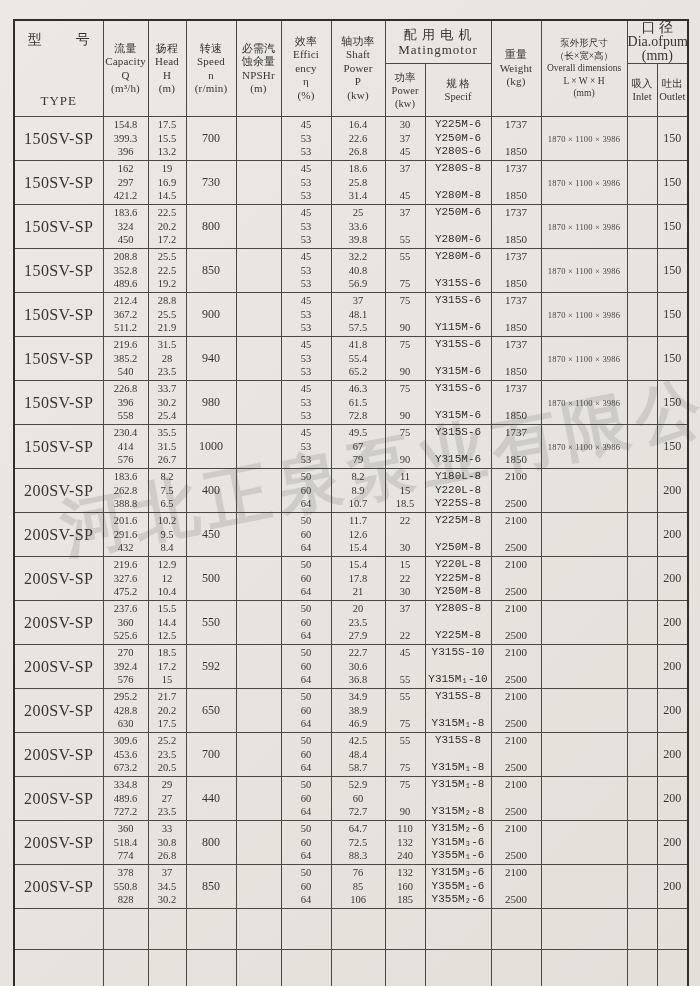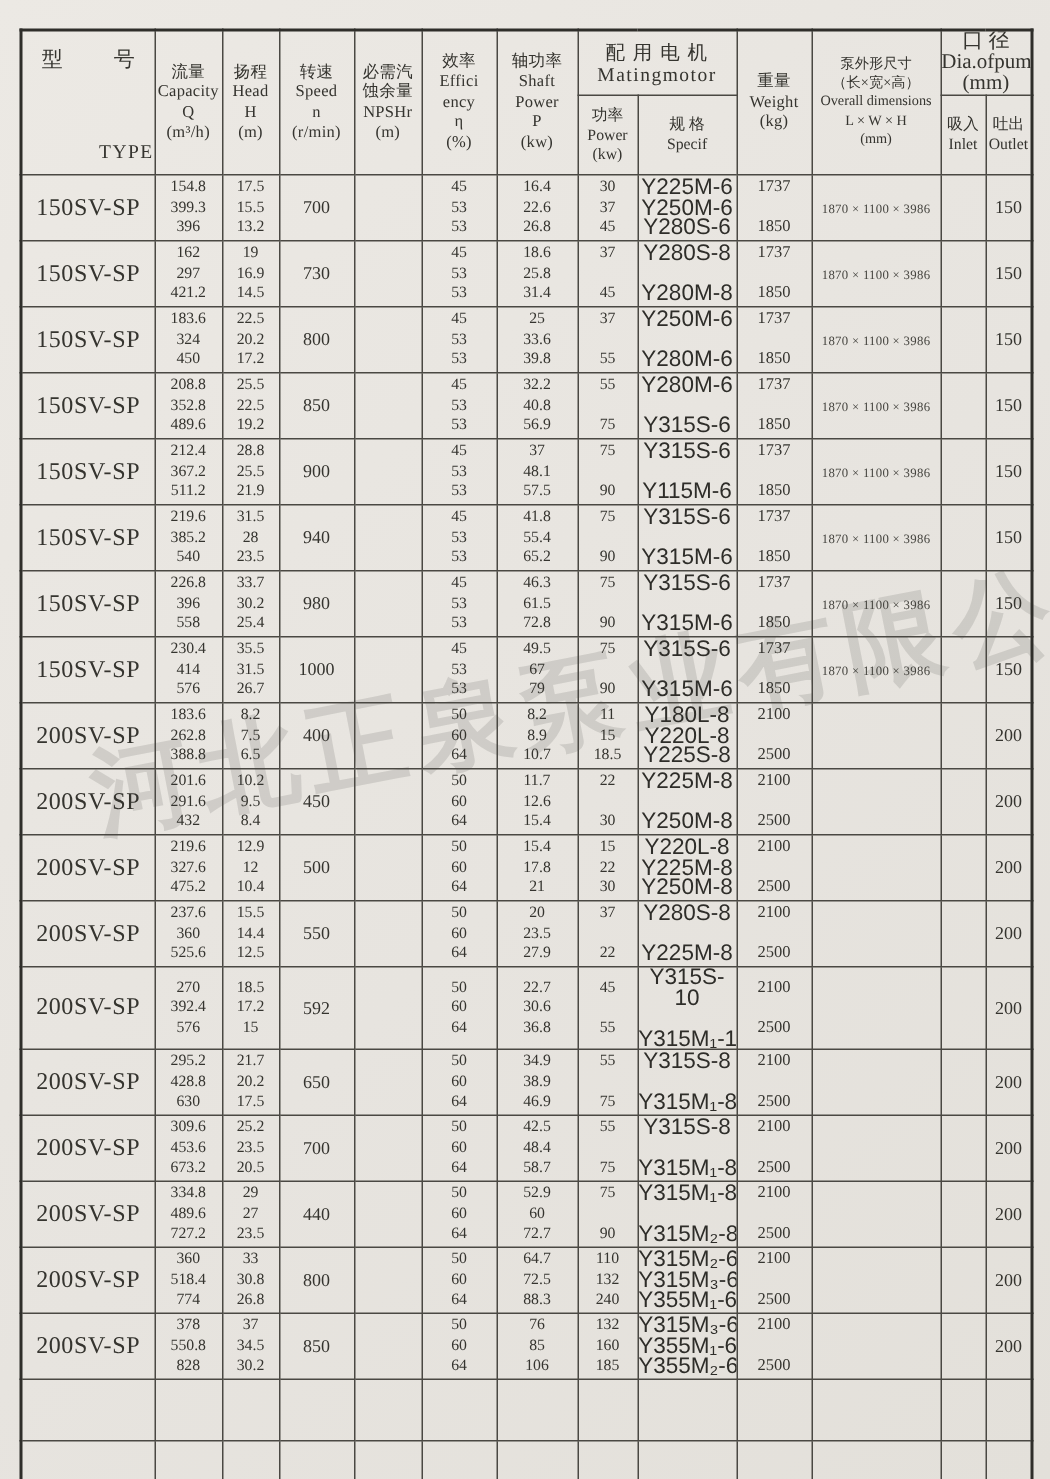--- a/index.html
+++ b/index.html
@@ -41,32 +41,32 @@
     font-size:11px;line-height:13.5px;
     white-space:pre-line;
     letter-spacing:0.2px;
   }
   th.type-h{vertical-align:middle;}
   .type-h-inner{
     display:flex;flex-direction:column;justify-content:space-between;
     height:78px;padding:6px 0 4px 0;
   }
   .type-cn{font-size:14px;letter-spacing:10px;text-indent:10px;}
-  .type-en{font-size:13px;letter-spacing:1px;text-align:right;}
+  .type-en{font-size:13px;letter-spacing:1px;}
   .dims-h{font-size:9.5px;line-height:12.5px;white-space:pre-line;}
   .motor-h{font-size:13px;line-height:15px;white-space:pre-line;letter-spacing:1px;}
   .dia-h{font-size:14px;line-height:14px;white-space:pre-line;}
   .sub-h{font-size:10.5px;line-height:13px;white-space:pre-line;}
 
   td.c-type{font-size:16px;letter-spacing:0.4px;}
   td.c-num{font-size:10.5px;line-height:13.5px;white-space:pre-line;}
   td.c-speed{font-size:12px;}
   td.c-specif{
-    font-family:Liberation Sans, sans-serif;
-    font-weight:bold;font-size:15px;line-height:13.5px;white-space:pre-line;
+    font-family:Liberation Mono, monospace;
+    font-weight:bold;font-size:11px;line-height:13.5px;white-space:pre-line;
     color:#2e2d29;
   }
   td.c-weight{font-size:11px;line-height:13.5px;white-space:pre-line;}
   td.c-dims{font-size:8.5px;letter-spacing:0.2px;color:#45443f;}
   td.c-outlet{font-size:12px;font-family:Liberation Serif, serif;}
 
   .watermark{
     position:absolute;
     left:62px;top:486px;
     transform:rotate(-11deg);

